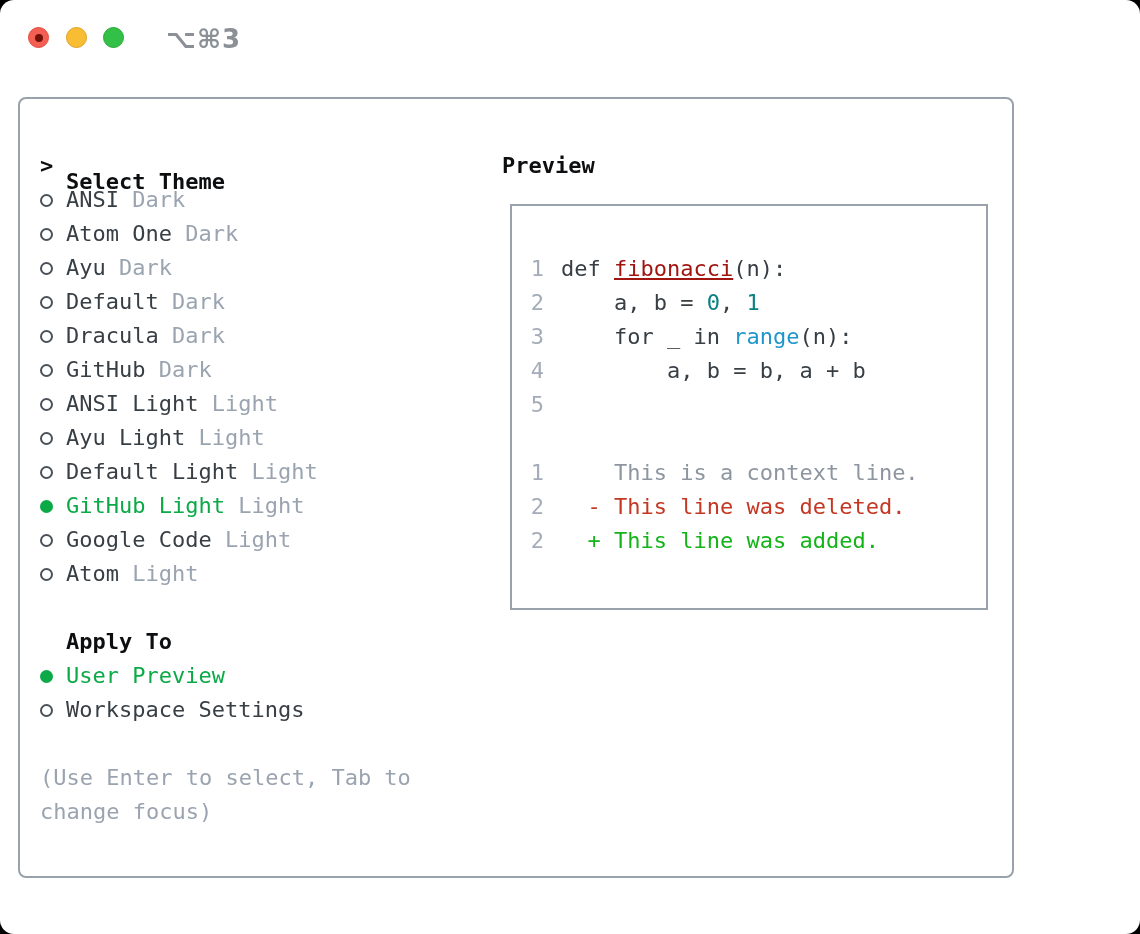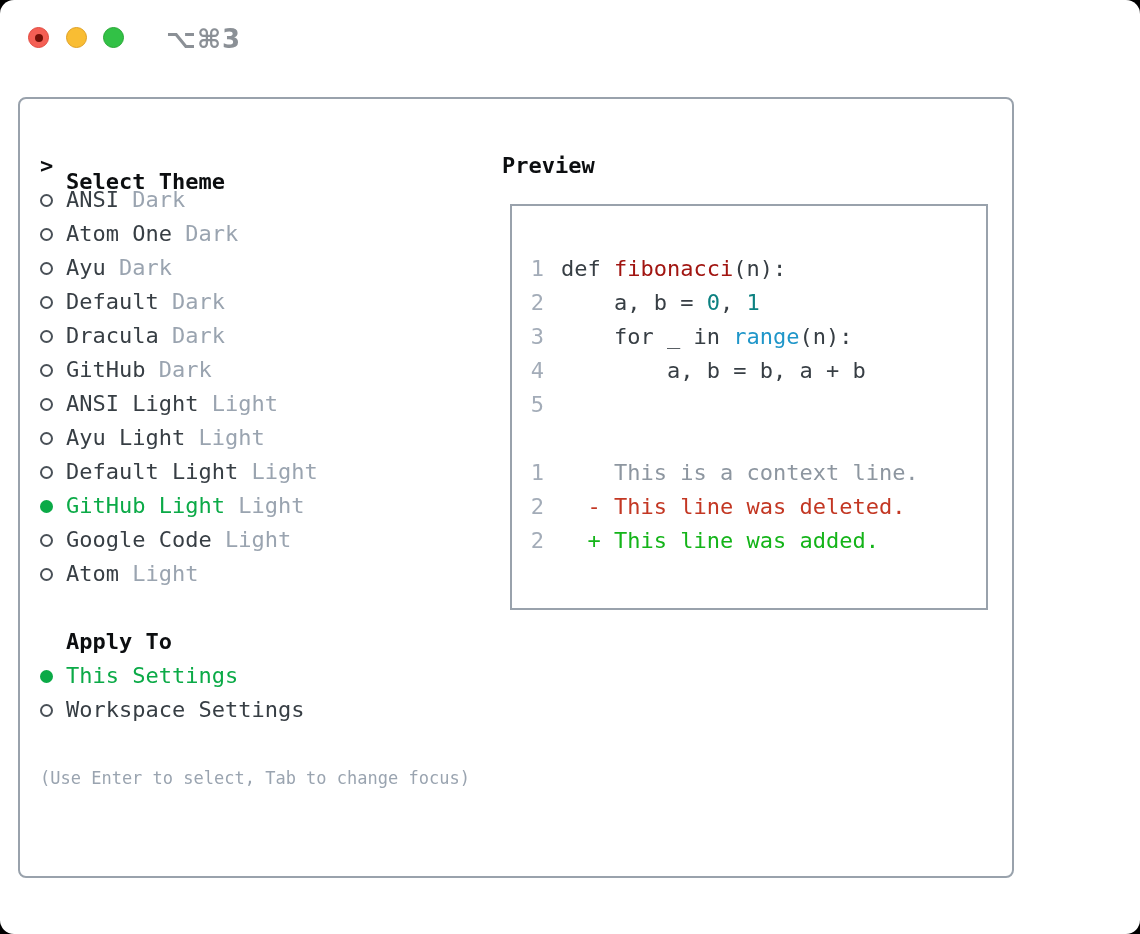--- a/index.html
+++ b/index.html
@@ -59,36 +59,36 @@
   .radio{width:13px;height:13px;border-radius:50%;border:2px solid #4a5158;}
   .radio.on{background:var(--green);border-color:var(--green);}
   .prompt{font-weight:bold;color:var(--ink-bold);}
   .row .name{color:var(--ink);}
   .row.selected .name{color:var(--green);text-align:center;}
   .row .variant{color:var(--muted);}
   .hdr{font-weight:bold;color:var(--ink-bold);margin-top:31px;}
   .subhdr{color:var(--ink-bold);font-weight:bold;}
   .spacer{height:34px;}
   .hint{
-    margin-top:0;width:440px;font-size:17px;line-height:34px;color:var(--muted);
+    margin-top:0;width:440px;font-size:22px;line-height:34px;color:var(--muted);
   }
   
   .preview-label{
     position:absolute;left:482px;top:50px;height:34px;line-height:34px;
     font-size:22px;font-weight:bold;color:var(--ink-bold);text-align:center;
   }
   .preview-box{
     position:absolute;left:490px;top:105px;width:478px;height:406px;
     border:2px solid var(--border);background:#fff;overflow:hidden;
   }
   .code{padding:46px 0 0 18px;}
   .code-row{display:flex;height:34px;font-size:22px;line-height:34px;white-space:pre;}
   .ln{flex:0 0 14px;text-align:right;color:var(--ln);margin-right:17px;}
   .tk-code{color:var(--ink);}
-  .tk-func{color:var(--func);}
+  .tk-func{color:var(--func);text-decoration:underline;}
   .tk-num{color:var(--numlit);}
   .tk-builtin{color:var(--builtin);}
   .tk-context{color:var(--ctx);text-align:right;}
   .tk-deleted{color:var(--del);}
   .tk-added{color:var(--add);}
 </style>
 </head>
 <body>
 
 <div class="window">
@@ -116,21 +116,21 @@
           <div class="row"><span class="marker"><span class="radio"></span></span><span class="name">Default Light</span><span class="variant"> Light</span></div>
           <div class="row selected"><span class="marker"><span class="radio on"></span></span><span class="name">GitHub Light</span><span class="variant"> Light</span></div>
           <div class="row"><span class="marker"><span class="radio"></span></span><span class="name">Google Code</span><span class="variant"> Light</span></div>
           <div class="row"><span class="marker"><span class="radio"></span></span><span class="name">Atom</span><span class="variant"> Light</span></div>
         </div>
       <div class="spacer"></div>
       <div class="row">
         <span class="marker"></span><span class="subhdr">Apply To</span>
       </div>
       <div id="apply-items">
-          <div class="row selected"><span class="marker"><span class="radio on"></span></span><span class="name">This Settings</span></div>
+          <div class="row selected"><span class="marker"><span class="radio on"></span></span><span class="name">User Preview</span></div>
           <div class="row"><span class="marker"><span class="radio"></span></span><span class="name">Workspace Settings</span></div>
         </div>
       <div class="spacer"></div>
       <div class="hint">(Use Enter to select, Tab to change focus)</div>
     </div>
 
     <div class="preview-label">Preview</div>
     <div class="preview-box">
       <div class="code" id="code-block">
           <div class="code-row"><span class="ln">1</span><span><span class="tk-code">def </span><span class="tk-func">fibonacci</span><span class="tk-code">(n):</span></span></div>

